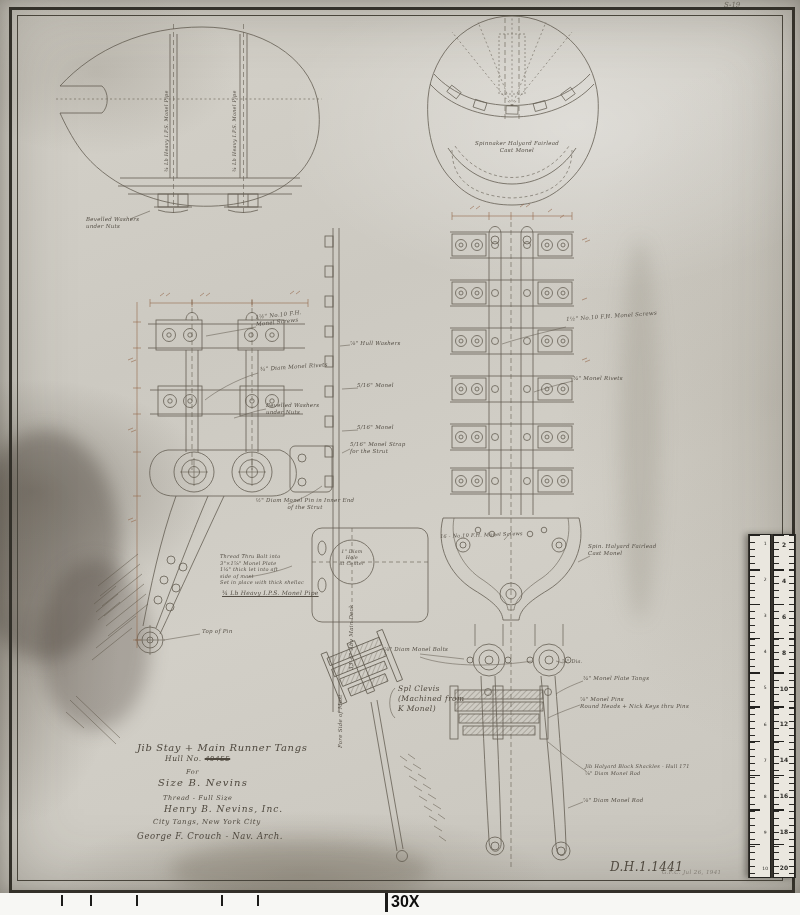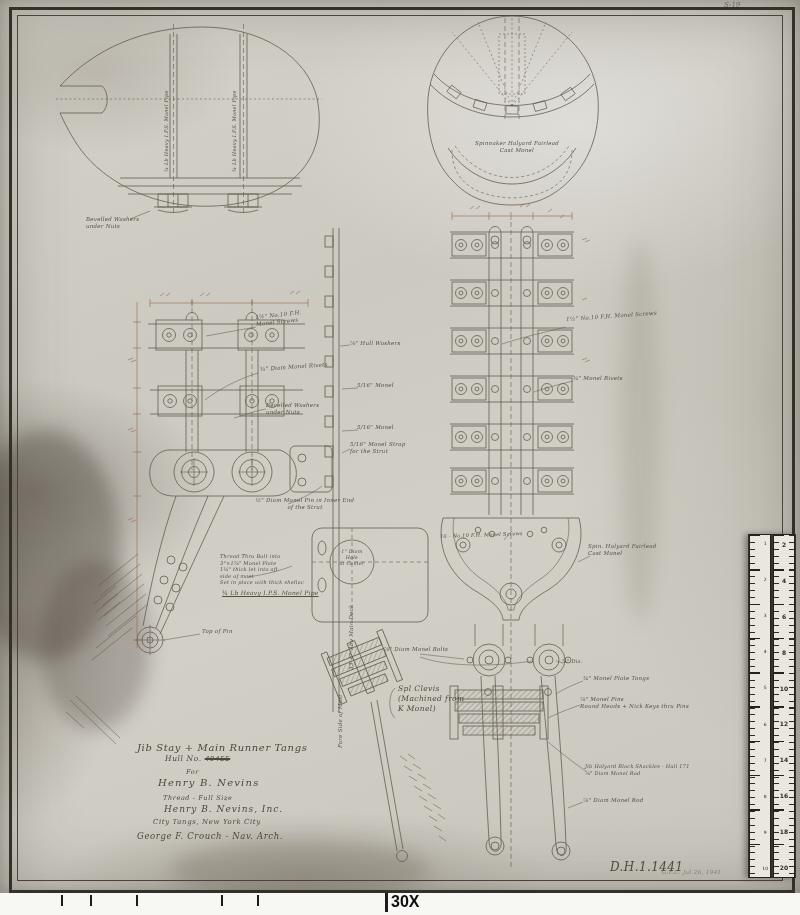--- a/index.html
+++ b/index.html
@@ -386,21 +386,21 @@
     <span class="ann" style="left:583px;top:675px;">¾" Monel Plate Tangs</span>
     <span class="ann" style="left:580px;top:696px;">⅞" Monel Pins
 Round Heads + Nick Keys thru Pins</span>
     <span class="ann" style="left:585px;top:763px;font-size:5px;">Jib Halyard Block Shackles - Hull 171
 ⅞" Diam Monel Rod</span>
     <span class="ann" style="left:583px;top:797px;">⅞" Diam Monel Rod</span>
 
     <span class="tb" style="left:137px;top:742px;font-size:10px;text-align:right;">Jib Stay + Main Runner Tangs</span>
     <span class="tb" style="left:165px;top:754px;font-size:7.5px;"><span>Hull No.</span> <span class="strike">40455</span></span>
     <span class="tb" style="left:186px;top:768px;font-size:6.5px;">For</span>
-    <span class="tb" style="left:158px;top:777px;font-size:10px;letter-spacing:1.2px;">Henry B. Nevins</span>
+    <span class="tb" style="left:158px;top:777px;font-size:10px;letter-spacing:1.2px;">Size B. Nevins</span>
     <span class="tb" style="left:163px;top:794px;font-size:6.5px;">Thread - Full Size</span>
     <span class="tb" style="left:140px;top:804px;font-size:9px;letter-spacing:1px;margin-left:24px;">Henry B. Nevins, Inc.</span>
     <span class="tb" style="left:153px;top:818px;font-size:7px;">City Tangs, New York City</span>
     <span class="tb" style="left:137px;top:831px;font-size:8.5px;">George F. Crouch - Nav. Arch.</span>
 
     <span class="ann hand" style="left:610px;top:860px;font-size:12px;">D.H.1.1441</span>
     <span class="ann hand faint" style="left:662px;top:869px;font-size:5.5px;">G.F.C.  Jul 26, 1941</span>
 
     <div class="ruler">
       <div class="strip a">

